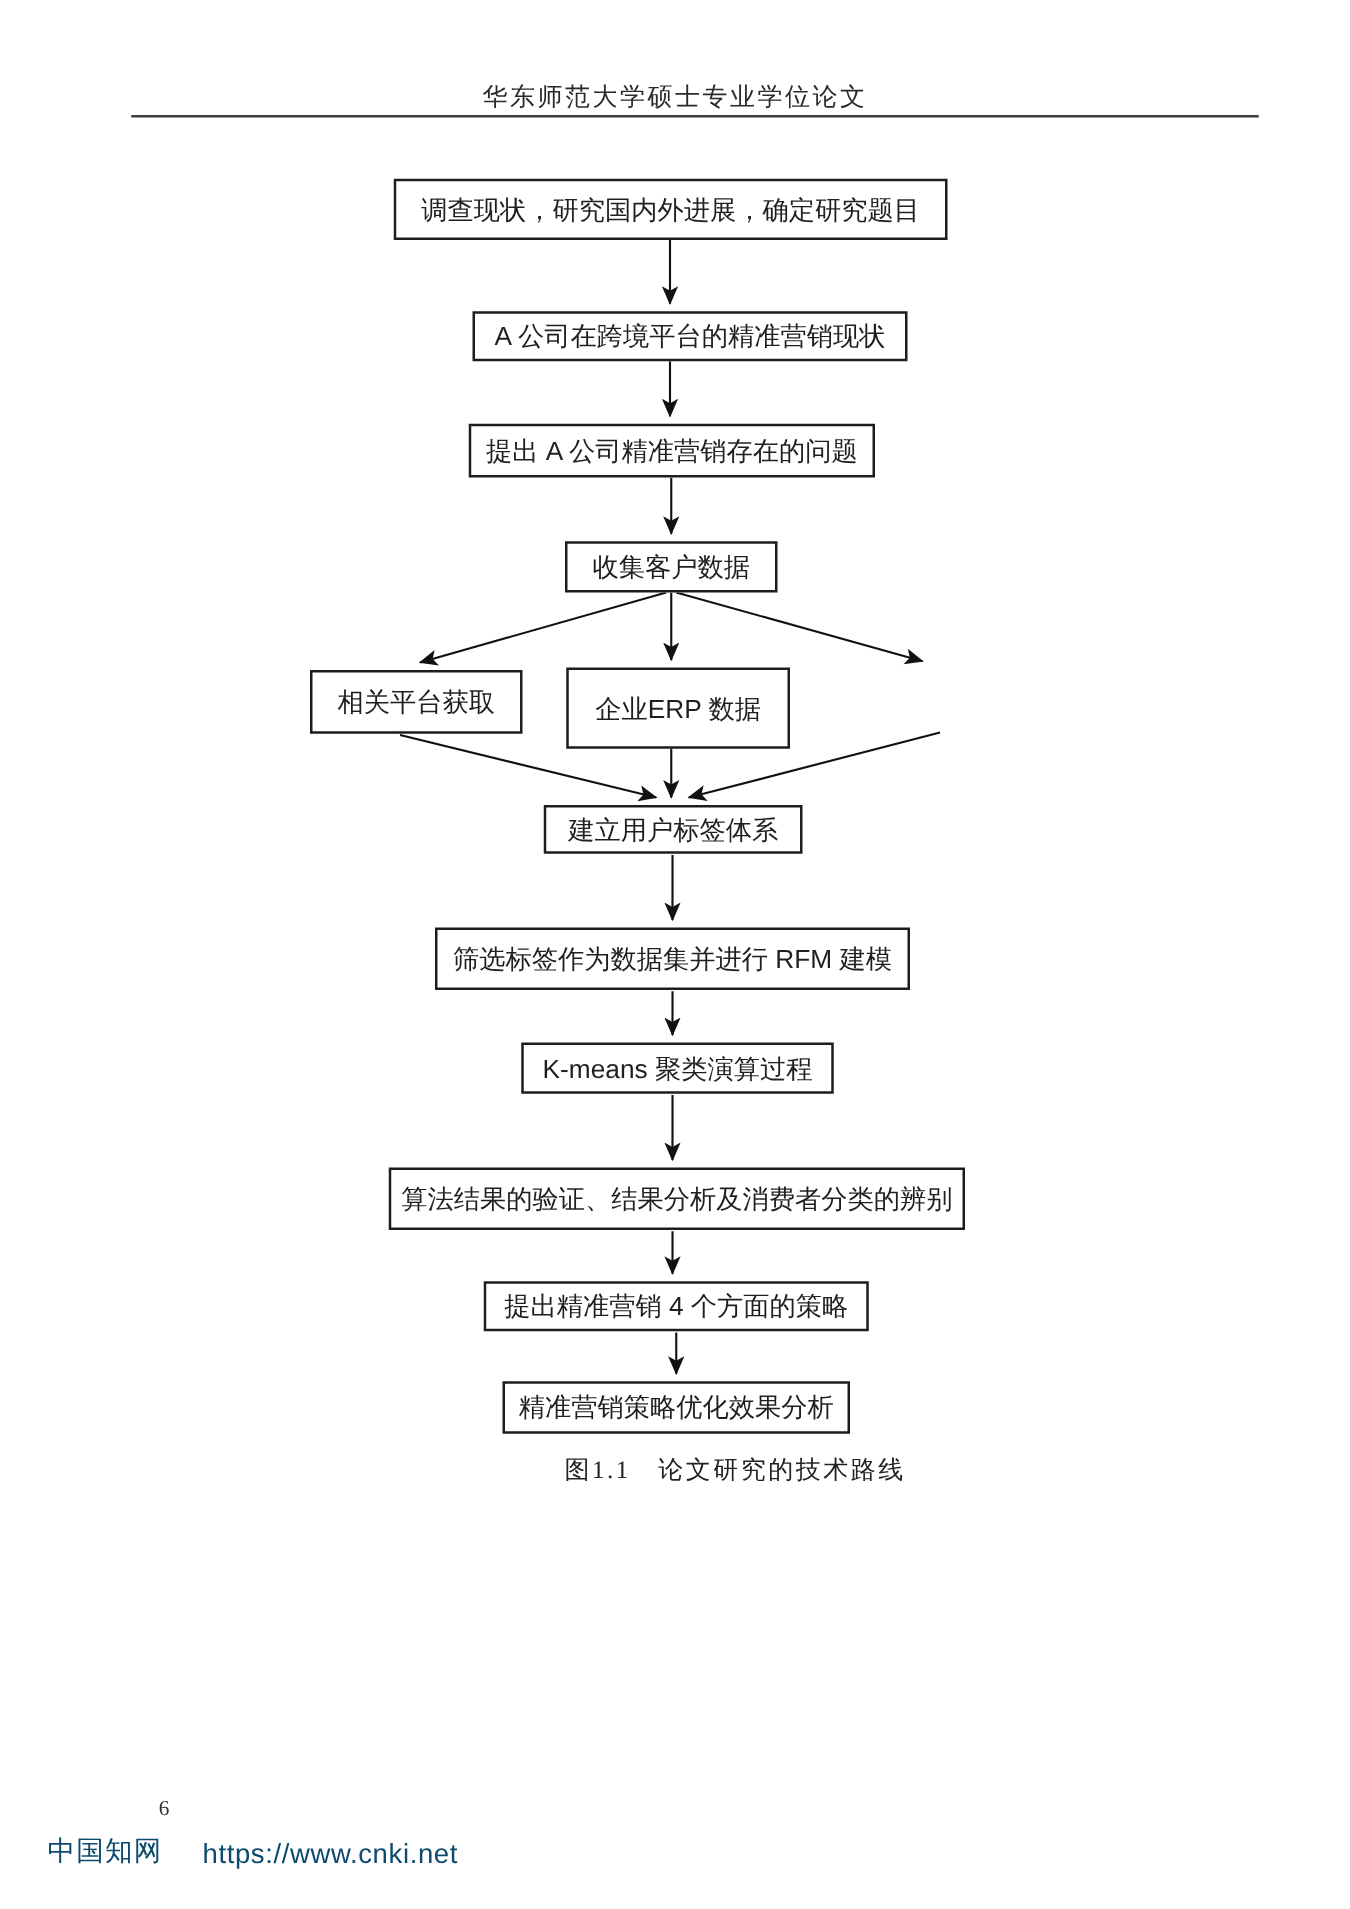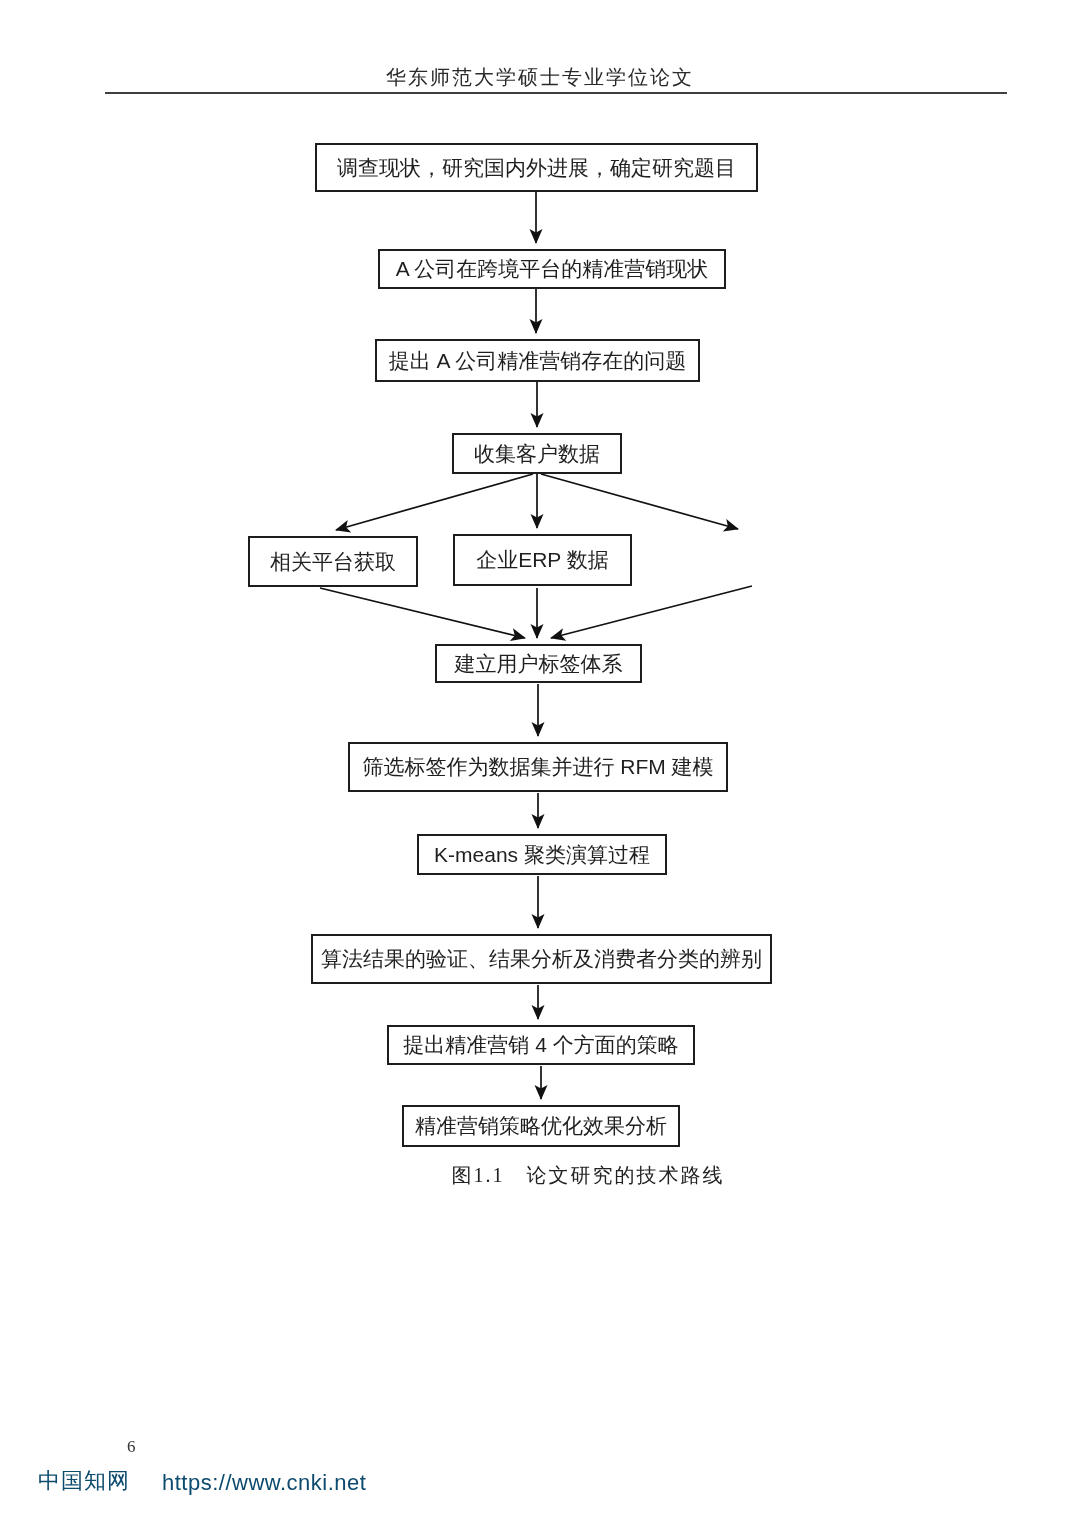--- a/index.html
+++ b/index.html
@@ -89,21 +89,21 @@
   <div class="node" style="left:315px;top:143px;width:443px;height:49px;">调查现状，研究国内外进展，确定研究题目</div>
 
   <div class="node" style="left:378px;top:249px;width:348px;height:40px;">A 公司在跨境平台的精准营销现状</div>
 
   <div class="node" style="left:375px;top:339px;width:325px;height:43px;">提出 A 公司精准营销存在的问题</div>
 
   <div class="node" style="left:452px;top:433px;width:170px;height:41px;">收集客户数据</div>
 
   <div class="node" style="left:248px;top:536px;width:170px;height:51px;text-align:center;">相关平台获取</div>
 
-  <div class="node" style="left:453px;top:534px;width:179px;height:52px;">企业ERP 数据</div>
+  <div class="node" style="left:453px;top:534px;width:179px;height:65px;">企业ERP 数据</div>
 
 
   <div class="node" style="left:348px;top:742px;width:380px;height:50px;">筛选标签作为数据集并进行 RFM 建模</div>
 
   <div class="node" style="left:435px;top:644px;width:207px;height:39px;">建立用户标签体系</div>
 
   <div class="node" style="left:417px;top:834px;width:250px;height:41px;">K-means 聚类演算过程</div>
 
   <div class="node" style="left:311px;top:934px;width:461px;height:50px;">算法结果的验证、结果分析及消费者分类的辨别</div>
 

